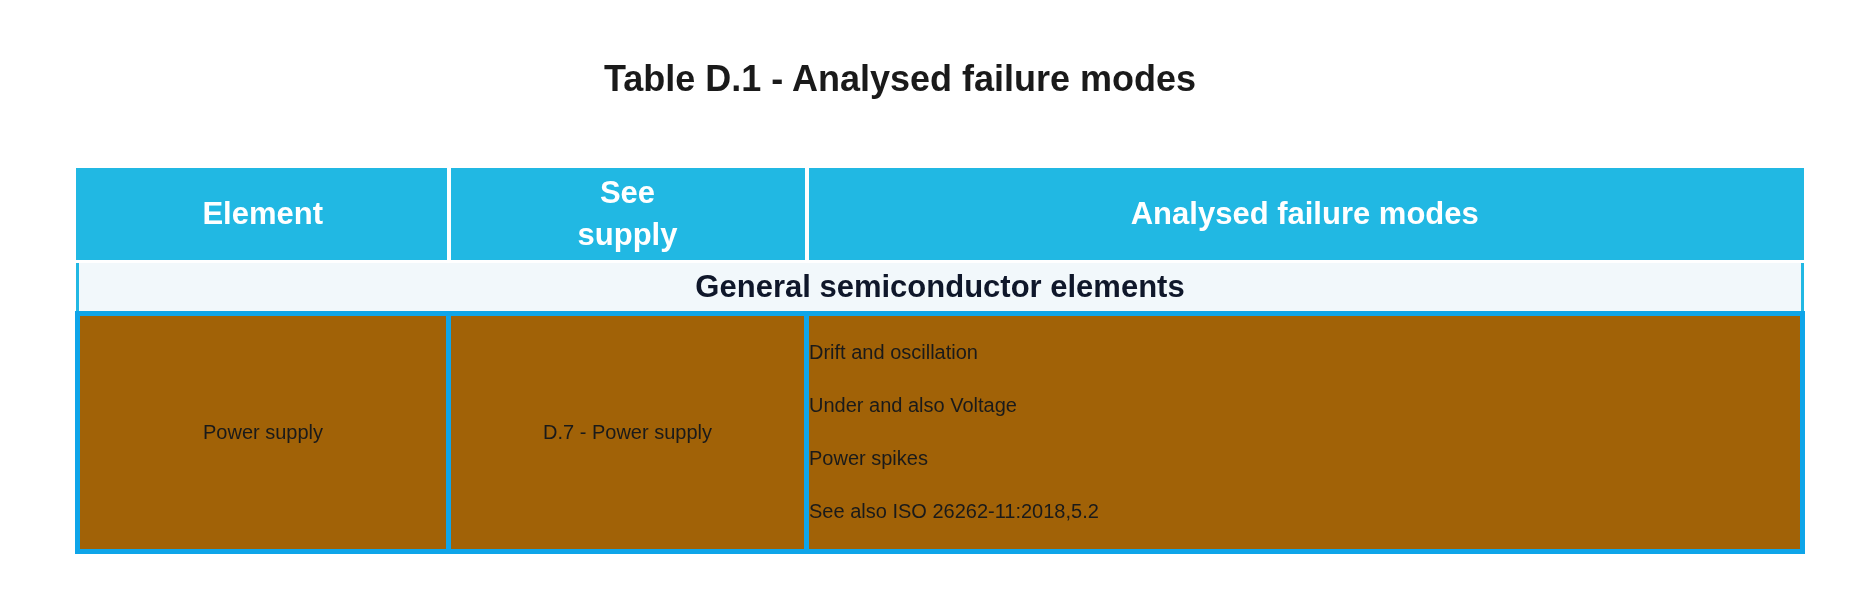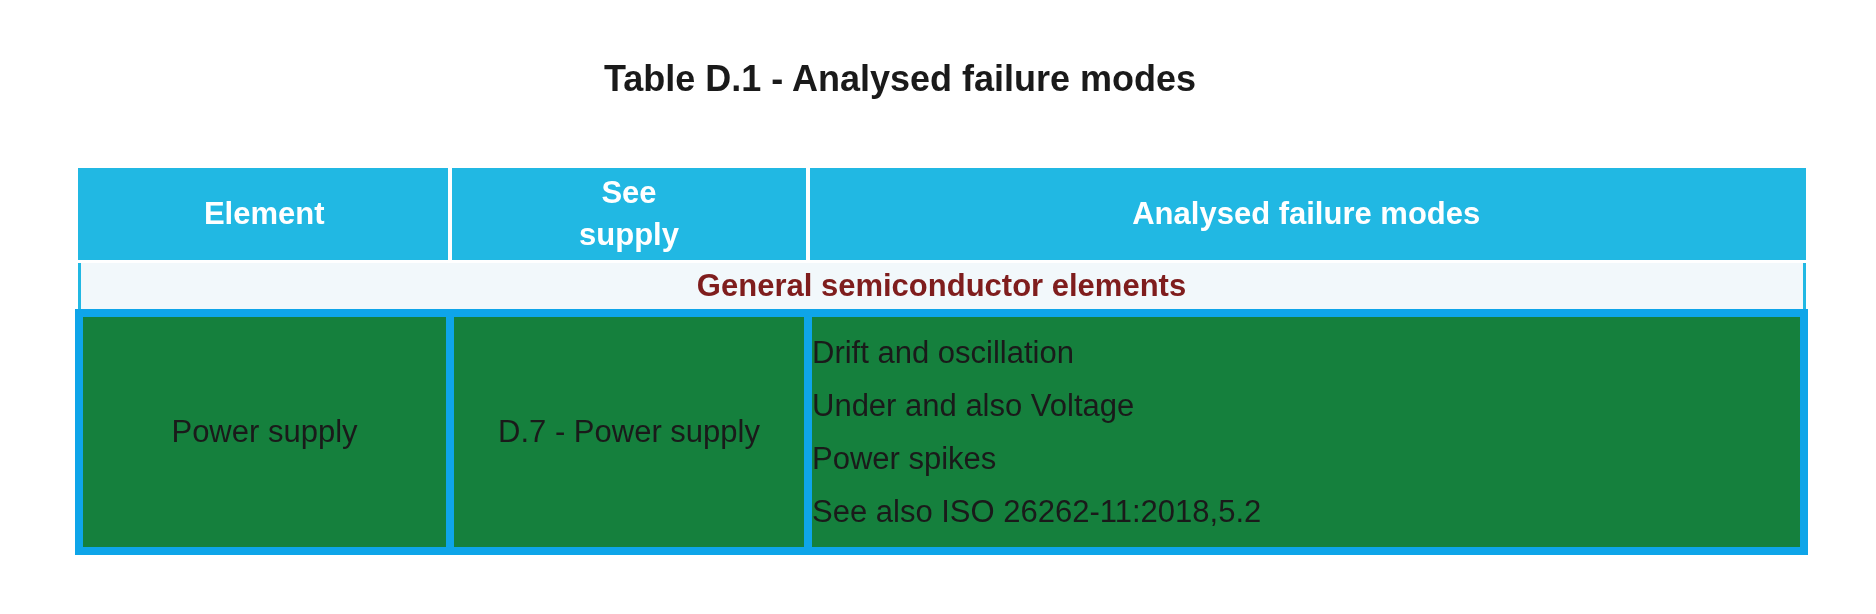--- a/index.html
+++ b/index.html
@@ -43,36 +43,36 @@
     vertical-align: middle;
     border-bottom: 3px solid #ffffff;
     padding: 0;
   }
   tr.header-row th + th { border-left: 4px solid #ffffff; }
   th.pre { white-space: pre-line; line-height: 1.35; }
 
   tr.section-row { height: 52px; }
   tr.section-row td {
     background: #f2f8fb;
-    color: #7f1d1d;
+    color: #0f172a;
     font-size: 31px;
     font-weight: 700;
     text-align: center;
     vertical-align: middle;
     border-bottom: 3px solid #21b8e3;
     padding: 0;
   }
 
   tr.data-row { height: 238px; }
   tr.data-row td {
-    background: #15803d;
-    font-size: 31px;
+    background: #a16207;
+    font-size: 20px;
     font-weight: 400;
     vertical-align: middle;
-    border: 8px solid #0ea5e9;
+    border: 5px solid #0ea5e9;
     padding: 0;
   }
   td.center-cell { text-align: center; }
   td.modes-cell { text-align: left; padding-left: 60px; }
   .fm-line { margin: 0; line-height: 53px; }
 </style>
 </head>
 <body>
 
 <div class="title">Table D.1 - Analysed failure modes</div>

